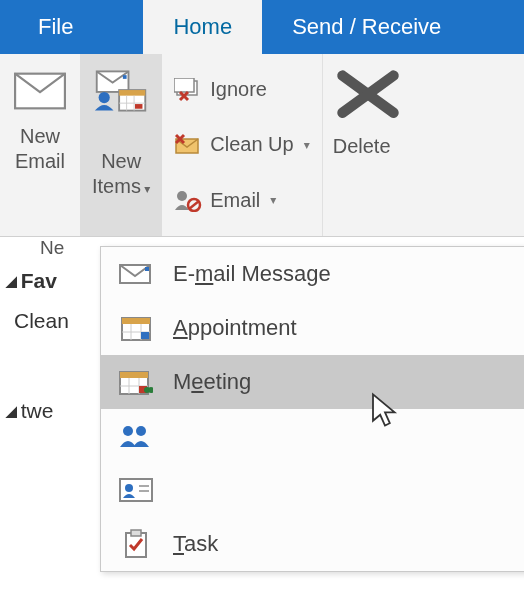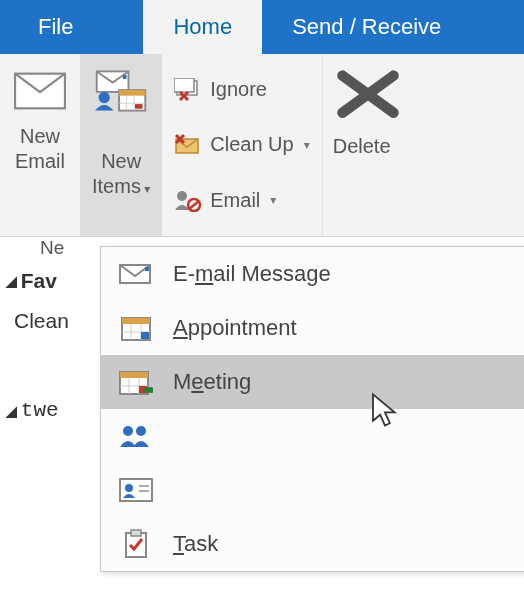--- a/index.html
+++ b/index.html
@@ -239,21 +239,21 @@
   <div class="newlbl">Ne</div>
 
   <div class="navhdr">
     <span class="caret">◢</span>
     <span style="font-weight:700;">Fav</span>
   </div>
   <div class="navitem">Clean</div>
   <div style="height:36px;"></div>
   <div class="navhdr">
     <span class="caret">◢</span>
-    <span style="font-weight:400;font-family:Liberation Mono, monospace;">twe</span>
+    <span style="font-weight:400;">twe</span>
   </div>
 </div>
 
 <div class="menu">
 
   <div class="mitem">
     <span class="ico">
       <svg viewBox="0 0 34 24" width="34" height="24">
         <rect x="1" y="3" width="30" height="18" fill="#fff" stroke="#888" stroke-width="2"></rect>
         <polyline points="1,3 16,14 31,3" fill="none" stroke="#888" stroke-width="2"></polyline>

